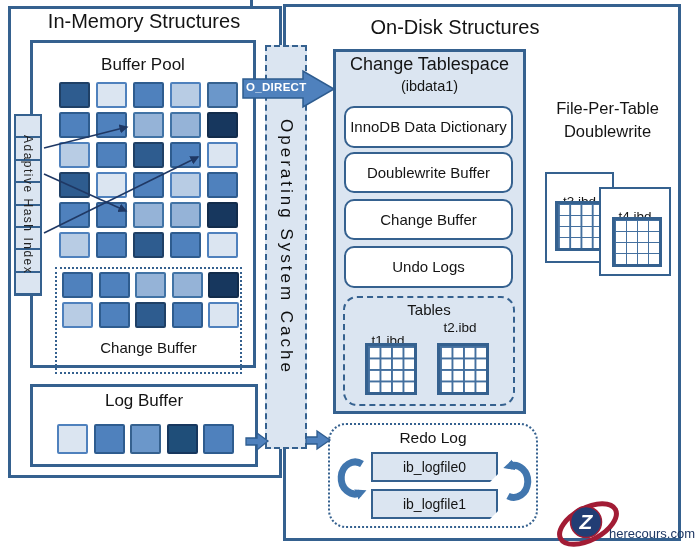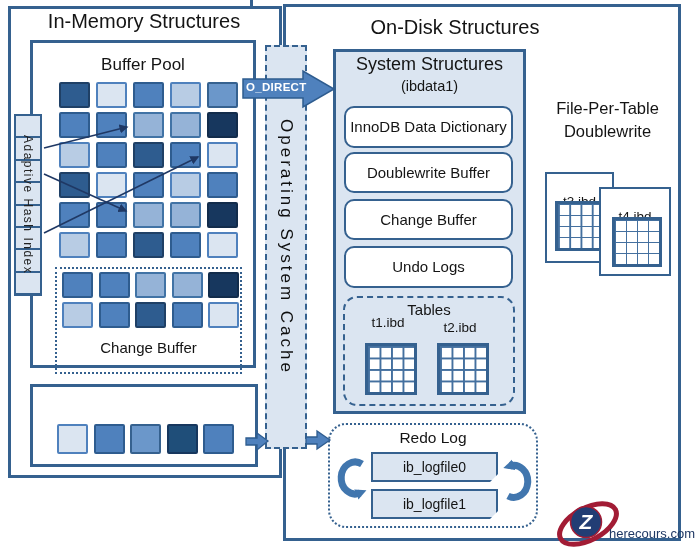--- a/index.html
+++ b/index.html
@@ -129,43 +129,44 @@
       <div class="cell" style="background: rgb(23, 55, 94); border-color: rgb(18, 44, 75);"></div>
       <div class="cell" style="background: rgb(184, 204, 228); border-color: rgb(79, 129, 189);"></div>
       <div class="cell" style="background: rgb(79, 129, 189); border-color: rgb(46, 92, 143);"></div>
       <div class="cell" style="background: rgb(46, 92, 143); border-color: rgb(31, 64, 102);"></div>
       <div class="cell" style="background: rgb(79, 129, 189); border-color: rgb(46, 92, 143);"></div>
       <div class="cell" style="background: rgb(219, 229, 241); border-color: rgb(79, 129, 189);"></div>
     </div>
   <div class="abs ctr cb-label z2">Change Buffer</div>
 
   <div class="box lb-box z2"></div>
+  <div class="abs ctr lb-title z2">Log Buffer</div>
   <div class="grid lb-grid">
       <div class="cell" style="background: rgb(219, 229, 241); border-color: rgb(79, 129, 189);"></div>
       <div class="cell" style="background: rgb(79, 129, 189); border-color: rgb(46, 92, 143);"></div>
       <div class="cell" style="background: rgb(107, 151, 202); border-color: rgb(53, 97, 143);"></div>
       <div class="cell" style="background: rgb(31, 78, 121); border-color: rgb(23, 55, 94);"></div>
       <div class="cell" style="background: rgb(79, 129, 189); border-color: rgb(46, 92, 143);"></div>
     </div>
 
   <div class="abs os-bar z3">
     <span class="vtext">Operating System Cache</span>
   </div>
 
   <div class="box st-box z2"></div>
-  <div class="abs ctr st-title z2">System Structures</div>
+  <div class="abs ctr st-title z2">Change Tablespace</div>
   <div class="abs ctr st-sub z2">(ibdata1)</div>
   <div class="abs ctr comp" style="top:106px;height:42px">InnoDB Data Dictionary</div>
   <div class="abs ctr comp" style="top:152px;height:41px">Doublewrite Buffer</div>
   <div class="abs ctr comp" style="top:199px;height:41px">Change Buffer</div>
   <div class="abs ctr comp" style="top:246px;height:42px">Undo Logs</div>
 
   <div class="abs tbl-box z2"></div>
   <div class="abs ctr tbl-label z2">Tables</div>
-  <div class="abs ctr tfl z2" style="left:362px;top:315px">t1.ibd</div>
+  <div class="abs ctr tfl z2" style="left:362px;top:333px">t1.ibd</div>
   <div class="abs ctr tfl z2" style="left:434px;top:320px">t2.ibd</div>
   <div class="tgrid" style="left:365px;top:343px;width:52px;height:52px"></div>
   <div class="tgrid" style="left:437px;top:343px;width:52px;height:52px"></div>
 
   <div class="abs ctr fpt-t" style="top:99px">File-Per-Table</div>
   <div class="abs ctr fpt-t" style="top:122px">Doublewrite</div>
   <div class="tfile-box" style="left:545px;top:172px;width:69px;height:91px">
     <div class="ctr" style="font-size:13.5px;margin-top:20px">t3.ibd</div>
   </div>
   <div class="tgrid" style="left:555px;top:201px;width:51px;height:50px"></div>

